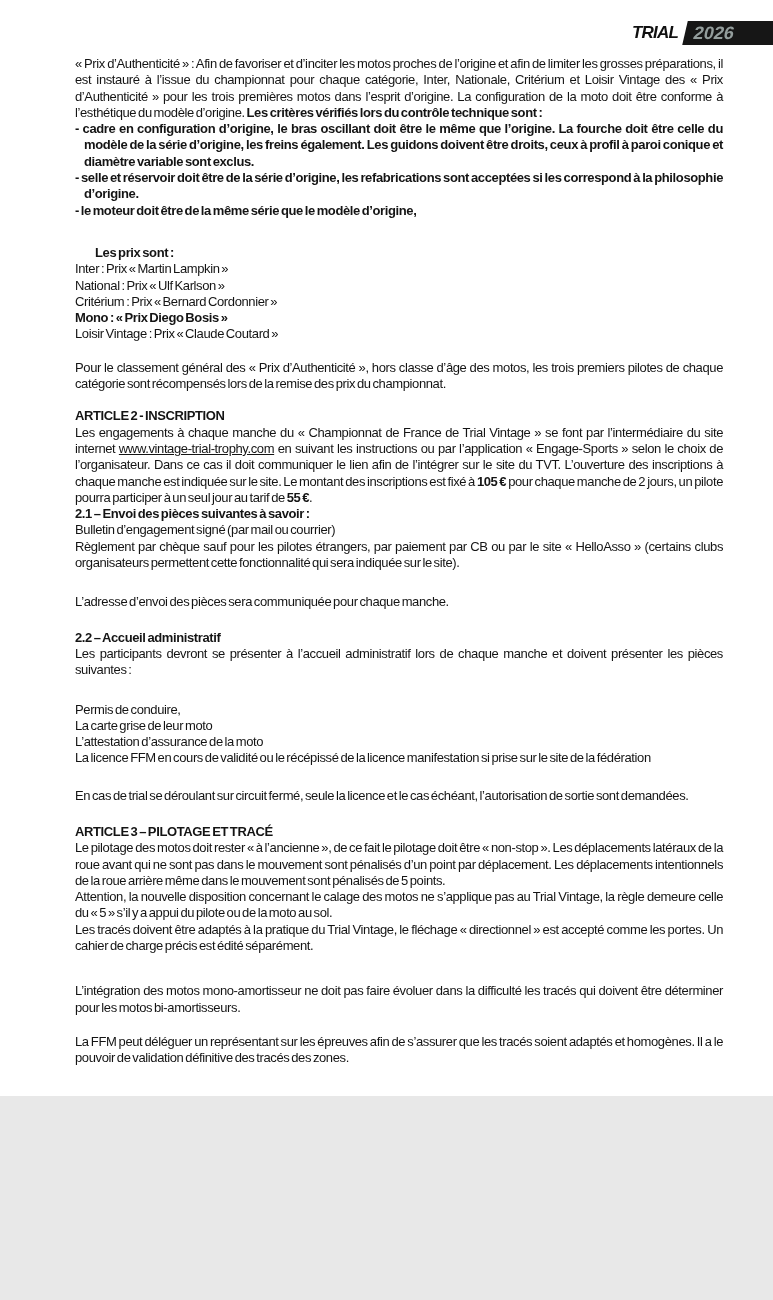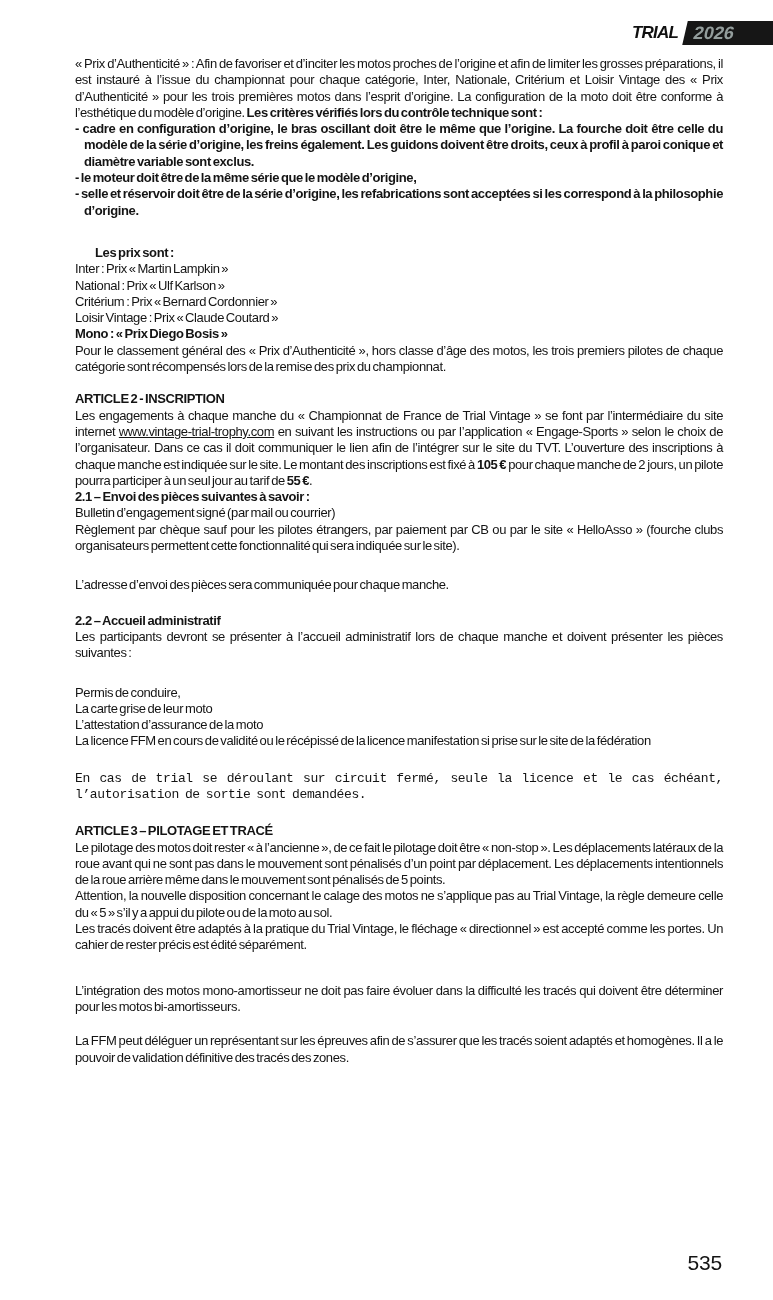--- a/index.html
+++ b/index.html
@@ -1,17 +1,17 @@
 <!DOCTYPE html>
 <html lang="fr"><head>
 <meta charset="utf-8">
 <style>
   html,body { margin:0; padding:0; background:#e8e8e8; }
   .page {
-    position:relative; width:773px; height:1300px; margin:0 auto;
+    position:relative; width:773px; height:1096px; margin:0 auto;
     background:#ffffff; overflow:hidden;
     font-family:"Liberation Sans","DejaVu Sans",sans-serif;
     color:#141414;
     -webkit-font-smoothing:antialiased;
   }
   
   .hdr { position:absolute; top:21px; right:0; height:24px; display:flex; align-items:stretch; }
   .hdr-trial {
     font-style:italic; font-weight:700; font-size:17px; line-height:24px;
     letter-spacing:-0.8px; color:#101010; margin-right:7px;
@@ -49,45 +49,45 @@
     <div class="hdr-trial">TRIAL</div>
     <div class="hdr-yearbox" style="background: rgb(22, 22, 22);">
       <span class="hdr-year" style="color: rgb(147, 157, 156);">2026</span>
     </div>
   </div>
 
   <div class="content">
 
   <div class="block justify"><span>« Prix d’Authenticité » : Afin de favoriser et d’inciter les motos proches de l’origine et afin de limiter les grosses préparations, il est instauré à l’issue du championnat pour chaque catégorie, Inter, Nationale, Critérium et Loisir Vintage des « Prix d’Authenticité » pour les trois premières motos dans l’esprit d’origine. La configuration de la moto doit être conforme à l’esthétique du modèle d’origine. </span><span class="b">Les critères vérifiés lors du contrôle technique sont :</span></div>
       <div class="block justify hang"><span class="b">- cadre en configuration d’origine, le bras oscillant doit être le même que l’origine. La fourche doit être celle du modèle de la série d’origine, les freins également. Les guidons doivent être droits, ceux à profil à paroi conique et diamètre variable sont exclus.</span></div>
+      <div class="block justify hang"><span class="b">- selle et réservoir doit être de la série d’origine, les refabrications sont acceptées si les correspond à la philosophie d’origine.</span></div>
       <div class="block justify hang"><span class="b">- le moteur doit être de la même série que le modèle d’origine,</span></div>
-      <div class="block justify hang"><span class="b">- selle et réservoir doit être de la série d’origine, les refabrications sont acceptées si les correspond à la philosophie d’origine.</span></div>
       <div class="block" style="margin-top: 26px; padding-left: 20px;"><span class="b">Les prix sont :</span></div>
       <div class="block"><span>Inter : Prix « Martin Lampkin »</span></div>
       <div class="block"><span>National : Prix « Ulf Karlson »</span></div>
       <div class="block"><span>Critérium : Prix « Bernard Cordonnier »</span></div>
+      <div class="block"><span class="b">Mono : « Prix Diego Bosis »</span></div>
       <div class="block"><span>Loisir Vintage : Prix « Claude Coutard »</span></div>
-      <div class="block"><span class="b">Mono : « Prix Diego Bosis »</span></div>
-      <div class="block justify" style=""><span>Pour le classement général des « Prix d’Authenticité », hors classe d’âge des motos, les trois premiers pilotes de chaque catégorie sont récompensés lors de la remise des prix du championnat.</span></div>
+      <div class="block justify" style="margin-top: 17px;"><span>Pour le classement général des « Prix d’Authenticité », hors classe d’âge des motos, les trois premiers pilotes de chaque catégorie sont récompensés lors de la remise des prix du championnat.</span></div>
       <div class="block" style="margin-top: 16px;"><span class="b">ARTICLE 2 - INSCRIPTION</span></div>
       <div class="block justify"><span>Les engagements à chaque manche du « Championnat de France de Trial Vintage » se font par l’intermédiaire du site internet </span><span class="u">www.vintage-trial-trophy.com</span><span> en suivant les instructions ou par l’application « Engage-Sports » selon le choix de l’organisateur. Dans ce cas il doit communiquer le lien afin de l’intégrer sur le site du TVT. L’ouverture des inscriptions à chaque manche est indiquée sur le site. Le montant des inscriptions est fixé à </span><span class="b">105 €</span><span> pour chaque manche de 2 jours, un pilote pourra participer à un seul jour au tarif de </span><span class="b">55 €</span><span>.</span></div>
       <div class="block" style="margin-top: 0;"><span class="b">2.1 – Envoi des pièces suivantes à savoir :</span></div>
       <div class="block"><span>Bulletin d’engagement signé (par mail ou courrier)</span></div>
-      <div class="block justify"><span>Règlement par chèque sauf pour les pilotes étrangers, par paiement par CB ou par le site « HelloAsso » (fourche clubs organisateurs permettent cette fonctionnalité qui sera indiquée sur le site).</span></div>
+      <div class="block justify"><span>Règlement par chèque sauf pour les pilotes étrangers, par paiement par CB ou par le site « HelloAsso » (certains clubs organisateurs permettent cette fonctionnalité qui sera indiquée sur le site).</span></div>
       <div class="block" style="margin-top: 23px;"><span>L’adresse d’envoi des pièces sera communiquée pour chaque manche.</span></div>
       <div class="block" style="margin-top: 19px;"><span class="b">2.2 – Accueil administratif</span></div>
       <div class="block justify"><span>Les participants devront se présenter à l’accueil administratif lors de chaque manche et doivent présenter les pièces suivantes :</span></div>
       <div class="block" style="margin-top: 23px;"><span>Permis de conduire,</span></div>
       <div class="block"><span>La carte grise de leur moto</span></div>
       <div class="block"><span>L’attestation d’assurance de la moto</span></div>
       <div class="block justify"><span>La licence FFM en cours de validité ou le récépissé de la licence manifestation si prise sur le site de la fédération</span></div>
-      <div class="block justify" style="margin-top: 21px; font-family: Liberation Mono, monospace;"><span>En cas de trial se déroulant sur circuit fermé, seule la licence et le cas échéant, l’autorisation de sortie sont demandées.</span></div>
+      <div class="block justify" style="margin-top: 21px;"><span>En cas de trial se déroulant sur circuit fermé, seule la licence et le cas échéant, l’autorisation de sortie sont demandées.</span></div>
       <div class="block" style="margin-top: 20px;"><span class="b">ARTICLE 3 – PILOTAGE ET TRACÉ</span></div>
       <div class="block justify"><span>Le pilotage des motos doit rester « à l’ancienne », de ce fait le pilotage doit être « non-stop ». Les déplacements latéraux de la roue avant qui ne sont pas dans le mouvement sont pénalisés d’un point par déplacement. Les déplacements intentionnels de la roue arrière même dans le mouvement sont pénalisés de 5 points.</span></div>
       <div class="block justify"><span>Attention, la nouvelle disposition concernant le calage des motos ne s’applique pas au Trial Vintage, la règle demeure celle du « 5 » s’il y a appui du pilote ou de la moto au sol.</span></div>
-      <div class="block justify"><span>Les tracés doivent être adaptés à la pratique du Trial Vintage, le fléchage « directionnel » est accepté comme les portes. Un cahier de rester précis est édité séparément.</span></div>
+      <div class="block justify"><span>Les tracés doivent être adaptés à la pratique du Trial Vintage, le fléchage « directionnel » est accepté comme les portes. Un cahier de charge précis est édité séparément.</span></div>
       <div class="block justify" style="margin-top: 29px;"><span>L’intégration des motos mono-amortisseur ne doit pas faire évoluer dans la difficulté les tracés qui doivent être déterminer pour les motos bi-amortisseurs.</span></div>
       <div class="block justify" style="margin-top: 18px;"><span>La FFM peut déléguer un représentant sur les épreuves afin de s’assurer que les tracés soient adaptés et homogènes. Il a le pouvoir de validation définitive des tracés des zones.</span></div>
     </div>
 
   <div class="page-num">535</div>
 
 </div>
 
 </body></html>

